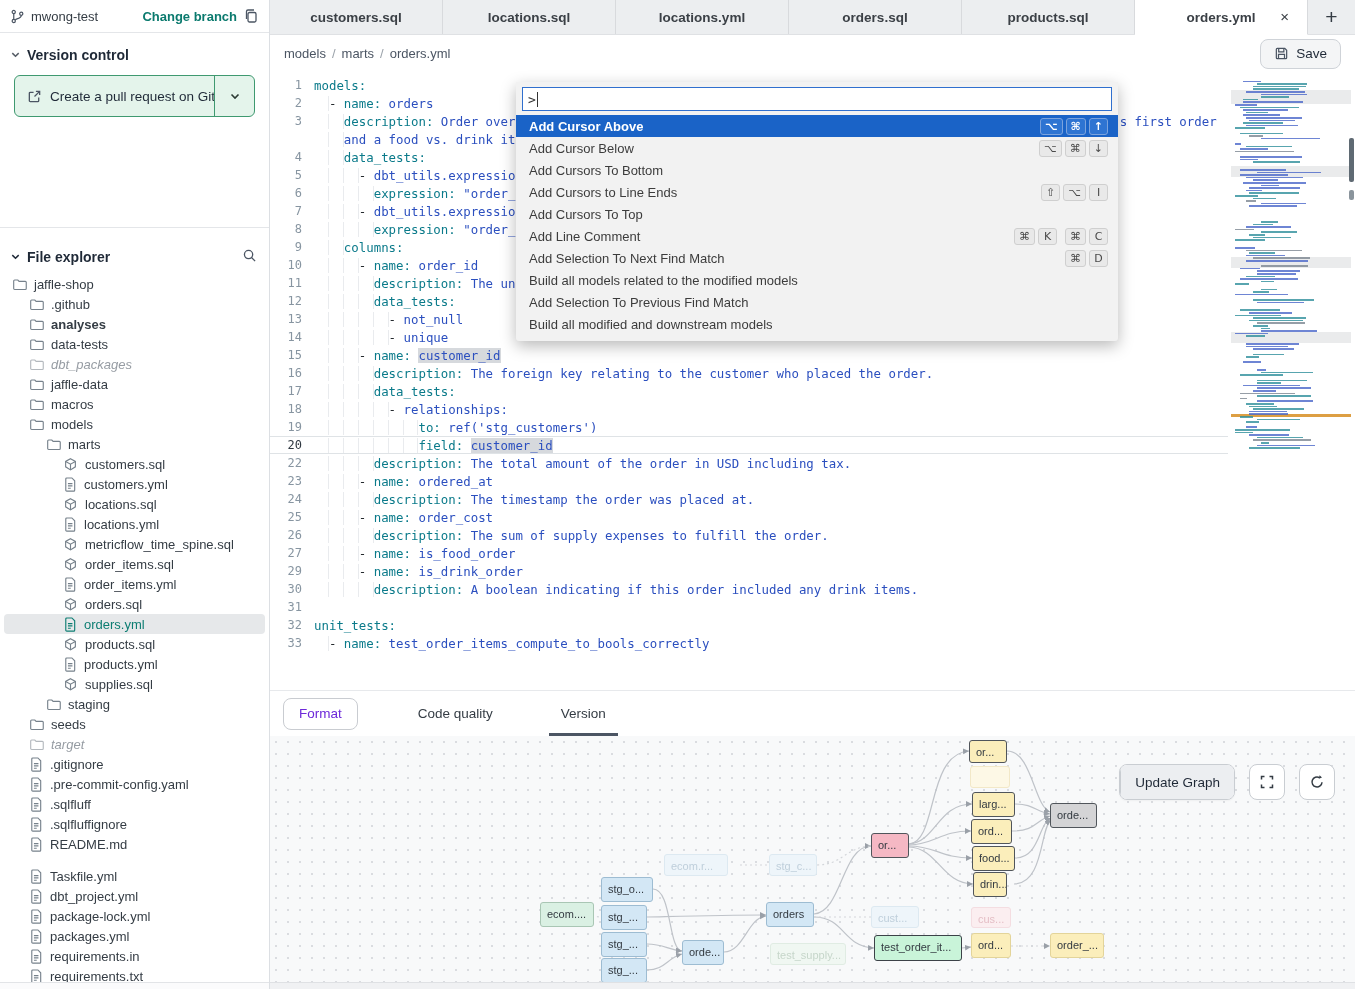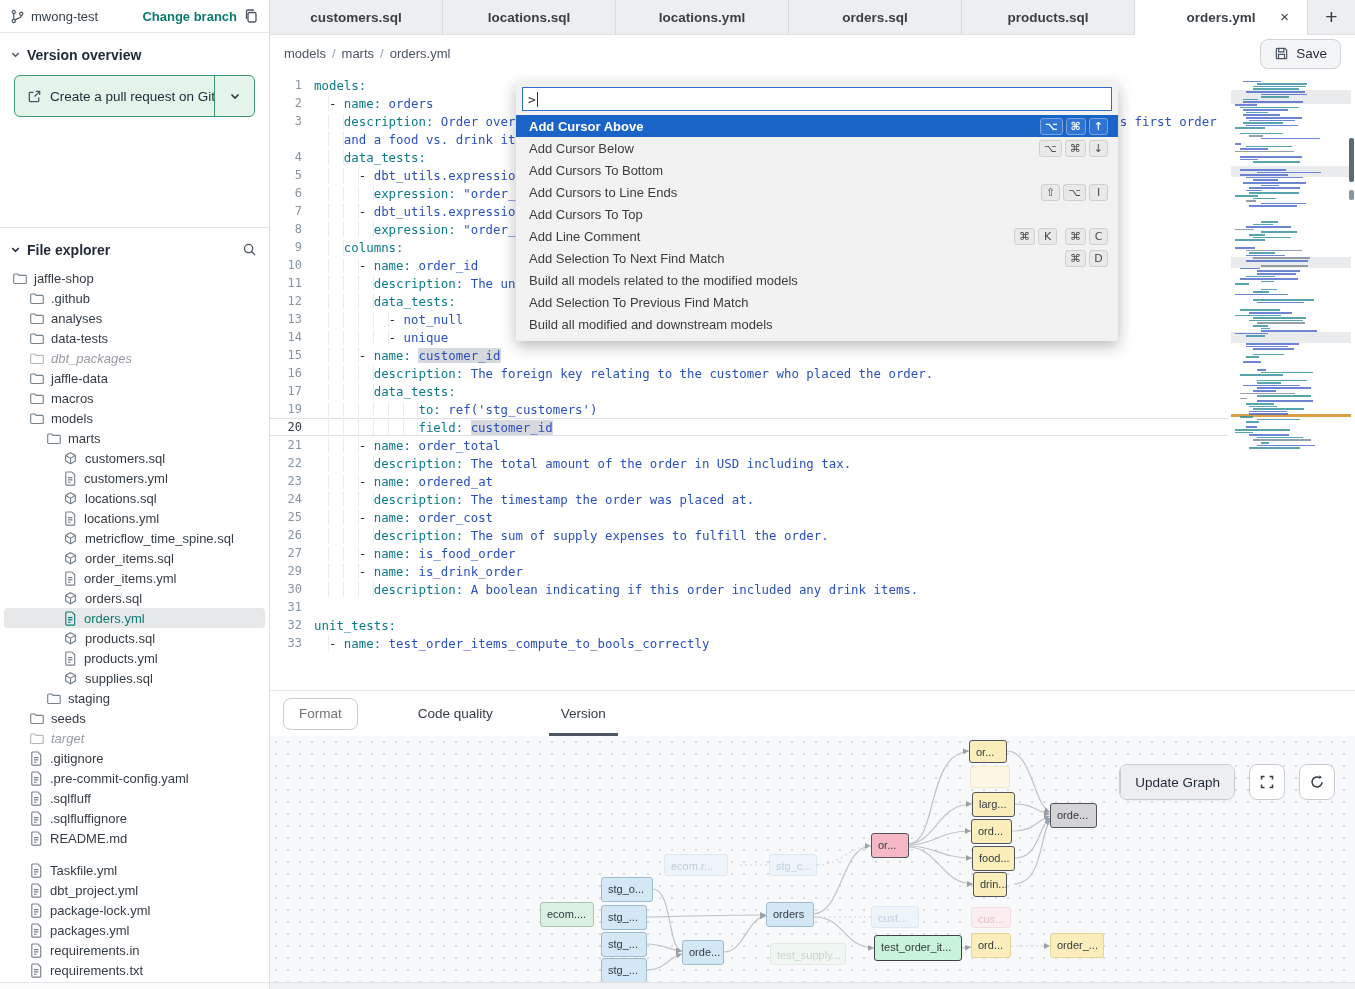--- a/index.html
+++ b/index.html
@@ -11,21 +11,21 @@
   .sb-top { height:33px; display:flex; align-items:center; padding:0 10px; border-bottom:1px solid #e4e6e9; gap:6px; }
   .branch-name { font-size:13px; color:#343c44; flex:0 1 auto; white-space:nowrap; }
   .change-branch { margin-left:auto; font-size:13px; color:#0b7a6e; font-weight:600; cursor:pointer; white-space:nowrap; }
   .icon-btn { display:inline-flex; align-items:center; justify-content:center; color:#4b5563; }
   .sec-head { display:flex; align-items:center; gap:6px; padding:14px 12px 8px 10px; font-size:14px; font-weight:700; color:#1f2937; }
   .sec-head .chev { color:#565d66; }
   .pr-row { padding:4px 14px 14px 14px; }
   .pr-btn { display:flex; width:100%; height:42px; border:1px solid #3f9970; border-radius:6px; background:#e4f4eb; overflow:hidden; cursor:pointer; }
   .pr-main { flex:1; display:flex; align-items:center; gap:8px; padding:0 12px; font-size:13.5px; color:#1f2937; white-space:nowrap; overflow:hidden; }
   .pr-split { width:40px; border-left:1px solid #3f9970; display:flex; align-items:center; justify-content:center; color:#2c3a33; }
-  .fe-head { display:flex; align-items:flex-start; gap:6px; padding:14px 12px 6px 10px; font-size:14px; font-weight:700; color:#1f2937; border-top:1px solid #e4e6e9; margin-top:96px; }
+  .fe-head { display:flex; align-items:center; gap:6px; padding:20px 12px 6px 10px; font-size:14px; font-weight:700; color:#1f2937; border-top:1px solid #e4e6e9; margin-top:96px; }
   .fe-search { margin-left:auto; color:#4b5563; }
   .tree { padding:2px 4px 0 4px; }
   .trow { display:flex; align-items:center; height:20px; font-size:13px; color:#343c44; cursor:pointer; border-radius:4px; padding-right:4px; }
   .trow .ticon { color:#76818b; display:inline-flex; margin-right:7px; flex:0 0 auto; }
   .trow.sel { background:#e6e8ea; color:#0c7d72; }
   .trow.sel .ticon { color:#0c7d72; }
   .trow.muted { color:#969ca3; font-style:italic; }
   .trow.muted .ticon { color:#b3b8bd; }
   .sb-bottom { position:absolute; bottom:0; left:0; right:0; height:7px; border-top:1px solid #e2e4e7; background:#fbfbfc; }
 
@@ -58,21 +58,21 @@
   .minimap { position:absolute; right:8px; top:4px; width:112px; height:450px; }
   .mm-lines { position:absolute; inset:0; }
   .mm-band { position:absolute; left:-4px; right:-4px; background:rgba(90,100,110,.13); }
   .mm-orange { position:absolute; left:-4px; right:-4px; height:3px; background:#dd9f43; }
   .vscroll { position:absolute; right:0; top:0; width:7px; height:100%; }
   .vthumb { position:absolute; right:1px; top:66px; width:5px; height:44px; background:#5f6a73; border-radius:2px; }
   .vthumb2 { position:absolute; right:1px; top:118px; width:5px; height:10px; background:#8a949c; border-radius:2px; }
 
   
   .bottombar { height:46px; background:#fff; border-top:1px solid #e7e9ec; display:flex; align-items:center; padding:0 13px; }
-  .format-btn { height:32px; padding:0 15px; border:1px solid #c9ccd1; border-radius:8px; background:#fff; font-size:13.5px; color:#737373; cursor:pointer; }
+  .format-btn { height:32px; padding:0 15px; border:1px solid #c9ccd1; border-radius:8px; background:#fff; font-size:13.5px; color:#6d28d9; cursor:pointer; }
   .bp-tabs { display:flex; margin-left:48px; gap:44px; height:100%; }
   .bp-tab { display:flex; align-items:center; font-size:13.5px; color:#343c44; cursor:pointer; position:relative; padding:0 12px; }
   .bp-tab.active { font-weight:400; }
   .bp-tab.active::after { content:""; position:absolute; left:0; right:0; bottom:0; height:3px; background:#4b5563; }
 
   
   .lineage { position:relative; height:246px; background:#f8f9fa; background-image:radial-gradient(#dadce0 1px, transparent 1px); background-size:12px 12px; overflow:hidden; }
   .edges { position:absolute; inset:0; z-index:1; }
   .node { position:absolute; z-index:2; font-size:11px; color:#333a41; border-radius:3px; padding:4px 6px; white-space:nowrap; overflow:hidden; border:1px solid; cursor:pointer; line-height:1.4; }
   .n-mint { background:#daf0e3; border-color:#a9c6b4;margin-left:12px; }
@@ -127,21 +127,21 @@
             <rect x="5" y="4.5" width="8" height="9.5" rx="1.5"></rect>
             <path d="M3.5 11V3.5A1.5 1.5 0 0 1 5 2h6"></path>
           </svg>
       </span>
     </div>
 
     <div class="sec-head">
       <span class="chev"><svg width="11" height="11" viewBox="0 0 12 12" fill="none" stroke="currentColor" stroke-width="1.6">
             <path d="M2.5 4.5 6 8l3.5-3.5"></path>
           </svg></span>
-      <span>Version overview</span>
+      <span>Version control</span>
     </div>
     <div class="pr-row">
       <div class="pr-btn">
         <div class="pr-main">
           <span class="icon-btn">
             <svg width="15" height="15" viewBox="0 0 16 16" fill="none" stroke="currentColor" stroke-width="1.4">
                 <path d="M12.5 9v3.5a1 1 0 0 1-1 1H3.5a1 1 0 0 1-1-1V4.5a1 1 0 0 1 1-1H7"></path>
                 <path d="M9.5 2.5h4v4M13.2 2.8 8 8"></path>
               </svg>
           </span>
@@ -177,21 +177,21 @@
           <span>jaffle-shop</span>
         </div>
         <div class="trow" style="padding-left: 25px;">
           <span class="ticon">
             <svg width="15" height="15" viewBox="0 0 16 16" fill="none" stroke="currentColor" stroke-width="1.2">
               <path d="M1.8 4.2a1 1 0 0 1 1-1h3.4l1.4 1.5h6.6a1 1 0 0 1 1 1v6.6a1 1 0 0 1-1 1H2.8a1 1 0 0 1-1-1z"></path>
             </svg>
           </span>
           <span>.github</span>
         </div>
-        <div class="trow" style="padding-left: 25px;">
+        <div class="trow" style="padding-left: 25px; font-weight: bold;">
           <span class="ticon">
             <svg width="15" height="15" viewBox="0 0 16 16" fill="none" stroke="currentColor" stroke-width="1.2">
               <path d="M1.8 4.2a1 1 0 0 1 1-1h3.4l1.4 1.5h6.6a1 1 0 0 1 1 1v6.6a1 1 0 0 1-1 1H2.8a1 1 0 0 1-1-1z"></path>
             </svg>
           </span>
           <span>analyses</span>
         </div>
         <div class="trow" style="padding-left: 25px;">
           <span class="ticon">
             <svg width="15" height="15" viewBox="0 0 16 16" fill="none" stroke="currentColor" stroke-width="1.2">
@@ -586,30 +586,30 @@
           </div>
           <div class="row">
             <span class="ln">16</span>
             <span class="code"><span class="i">        </span><span class="k">description: </span><span class="v">The foreign key relating to the customer who placed the order.</span></span>
           </div>
           <div class="row">
             <span class="ln">17</span>
             <span class="code"><span class="i">        </span><span class="k">data_tests:</span></span>
           </div>
           <div class="row">
+            <span class="ln">18</span>
+            <span class="code"><span class="i">          </span><span class="p">- </span><span class="v">relationships:</span></span>
+          </div>
+          <div class="row">
             <span class="ln">19</span>
             <span class="code"><span class="i">              </span><span class="k">to: </span><span class="v">ref('stg_customers')</span></span>
           </div>
           <div class="row cur">
             <span class="ln">20</span>
             <span class="code"><span class="i">              </span><span class="k">field: </span><span class="hl">customer_id</span></span>
-          </div>
-          <div class="row">
-            <span class="ln">21</span>
-            <span class="code"><span class="i">      </span><span class="p">- </span><span class="k">name: </span><span class="v">order_total</span></span>
           </div>
           <div class="row">
             <span class="ln">22</span>
             <span class="code"><span class="i">        </span><span class="k">description: </span><span class="v">The total amount of the order in USD including tax.</span></span>
           </div>
           <div class="row">
             <span class="ln">23</span>
             <span class="code"><span class="i">      </span><span class="p">- </span><span class="k">name: </span><span class="v">ordered_at</span></span>
           </div>
           <div class="row">

